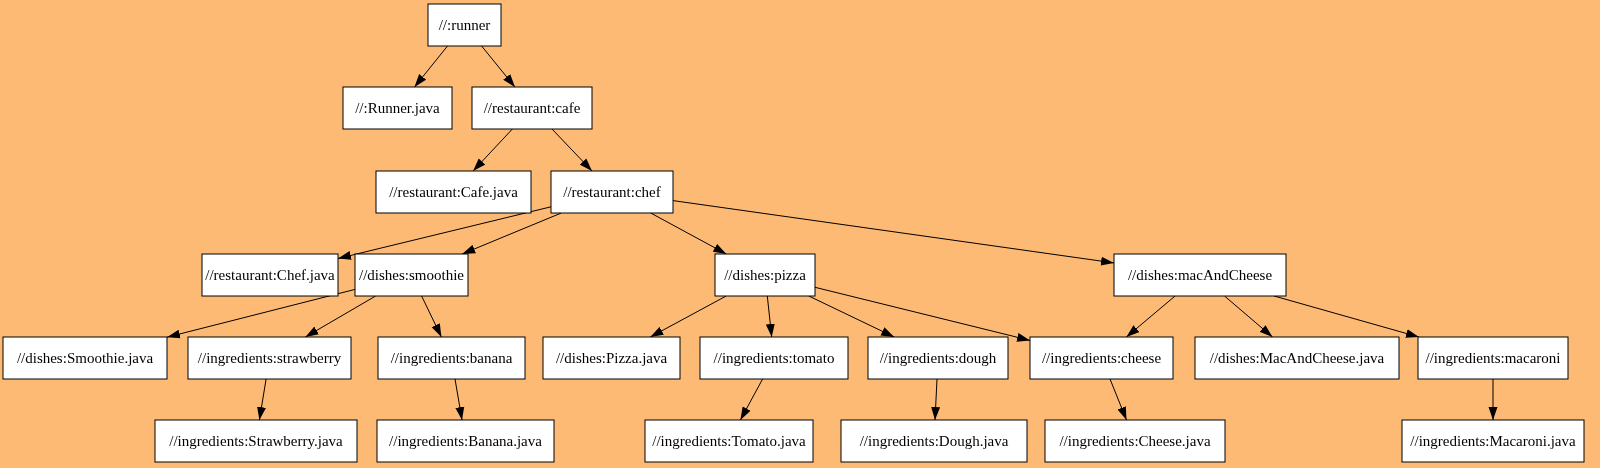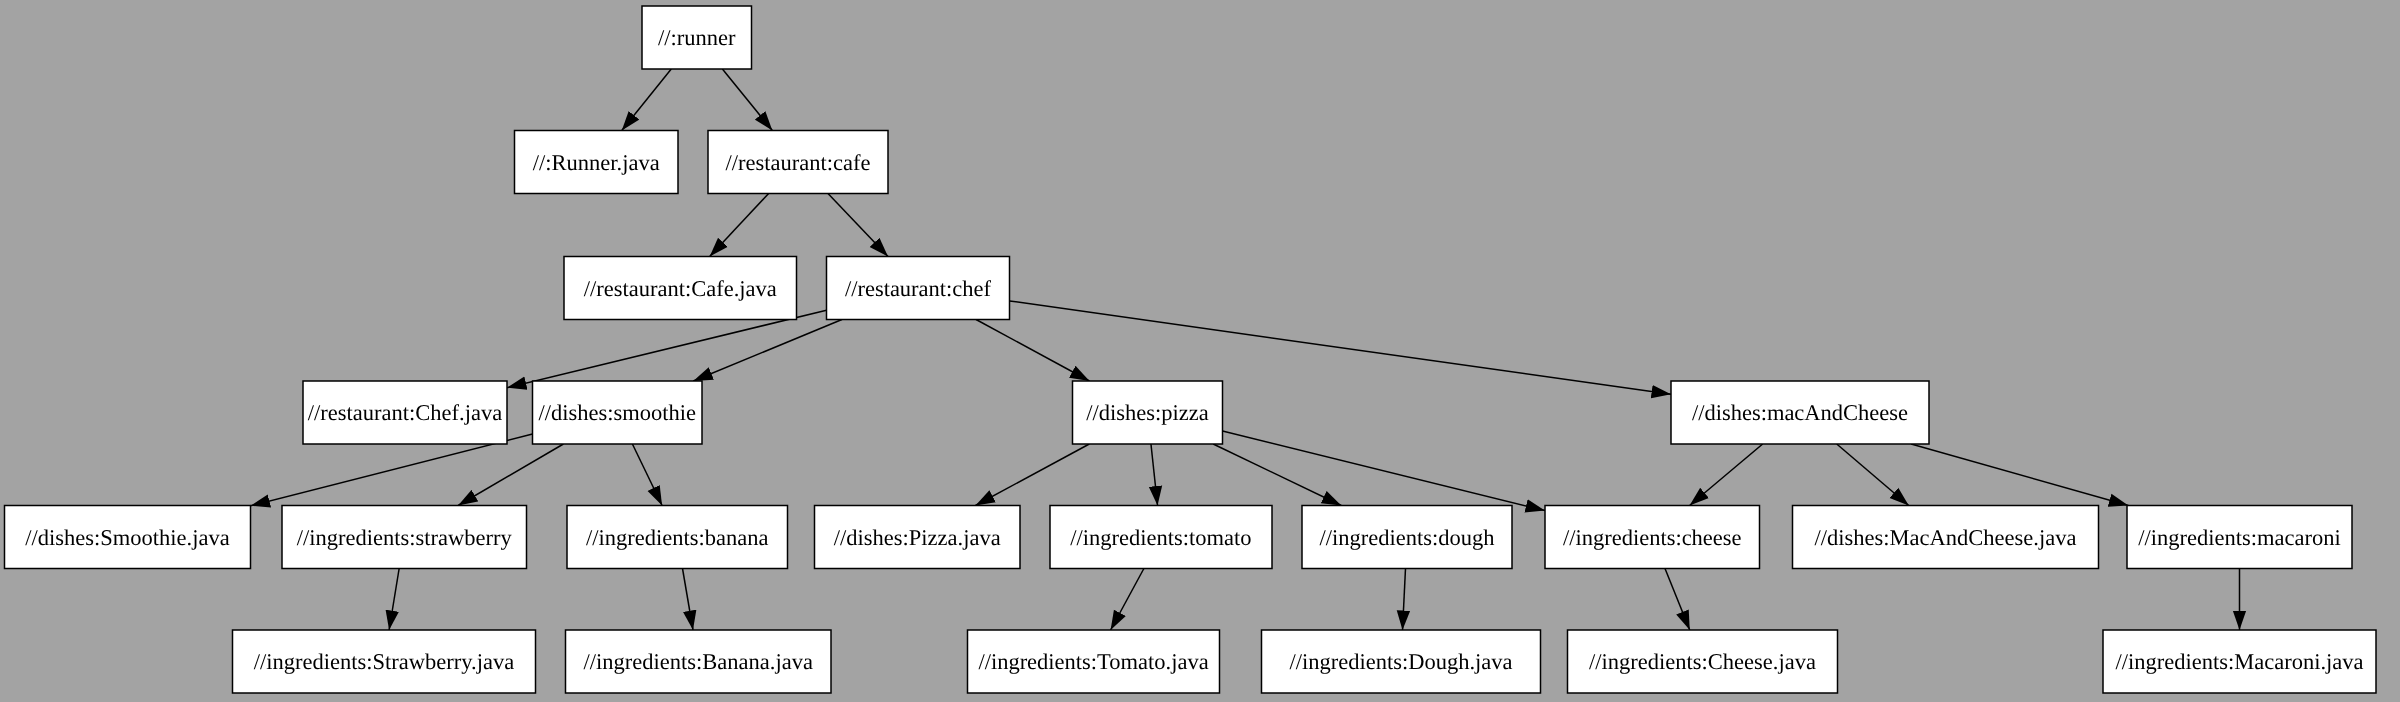--- a/index.html
+++ b/index.html
@@ -3,21 +3,21 @@
 <meta charset="utf-8">
 <style>
   html, body {
     margin: 0;
     padding: 0;
     background: #ffffff;
   }
   .canvas-wrap {
     width: 1600px;
     height: 468px;
-    background: #a3a3a3;
+    background: #fdba74;
     position: relative;
     overflow: hidden;
   }
   svg { display: block; }
   .graph-node rect {
     fill: #ffffff;
     stroke: #000000;
     stroke-width: 1;
   }
   .graph-node text {

